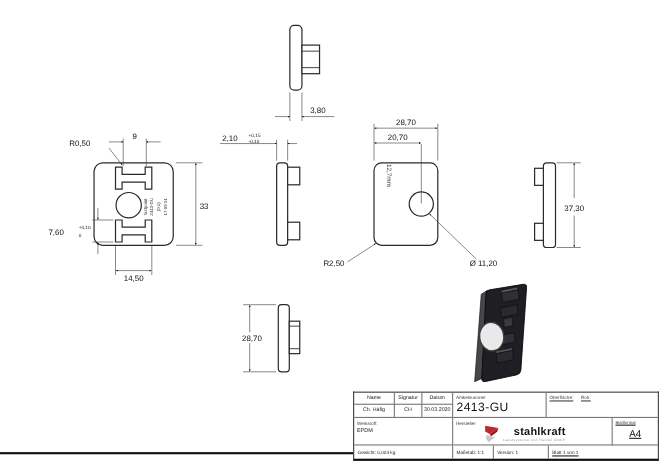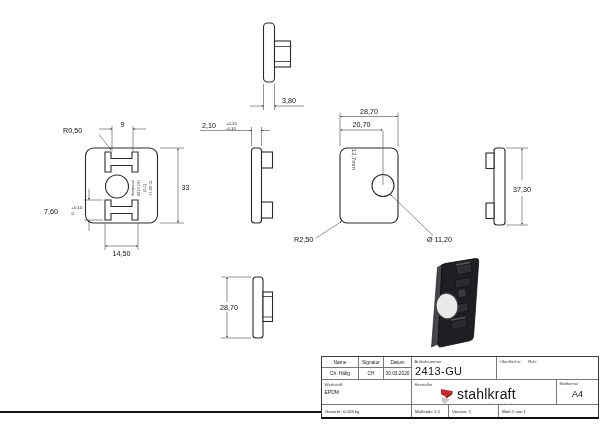--- a/index.html
+++ b/index.html
@@ -14,30 +14,30 @@
   .eng{font-size:4px;fill:#333;}
   .eng2{font-size:5.8px;fill:#444;}
 
   
   .tb{position:absolute;left:321px;top:356px;width:276px;height:60px;background:#fff;
       border:1px solid #3a3a3a;border-bottom:2px solid #111;color:#222;}
   .c{position:absolute;box-sizing:border-box;border-right:1px solid #777;border-bottom:1px solid #777;
      overflow:hidden;font-size:4.8px;}
   .cc{display:flex;align-items:center;justify-content:center;}
   .cl{display:flex;align-items:center;justify-content:flex-start;padding-left:3px;font-size:4.3px;}
-  .last{border-right:none;}
+  .last{border-right:none;text-decoration:underline;}
   .bot{border-bottom:none;}
   .lbl{display:block;font-size:4.2px;color:#444;padding:1.5px 0 0 2.5px;}
   .art-num{display:block;font-size:11px;color:#111;padding:1px 0 0 3px;letter-spacing:0.4px;}
   .surf{padding:1.5px 0 0 2.5px;font-size:4.2px;color:#444;}
   .surf span{margin-right:7px;}
   .mat{display:block;font-size:5px;padding:2px 0 0 2.5px;}
   .logo{position:absolute;left:28px;top:6px;display:flex;align-items:center;}
   .logo-txt{margin-left:3px;}
-  .brand{display:block;font-size:14px;font-weight:normal;color:#141414;letter-spacing:0.2px;}
+  .brand{display:block;font-size:10px;font-weight:bold;color:#141414;letter-spacing:0.2px;text-align:right;}
   .tag{display:block;font-size:3px;color:#9a9a9a;letter-spacing:0.45px;margin-top:0.5px;}
   .fmt{display:block;text-align:center;font-size:9px;color:#111;margin-top:3px;}
   .frame-line{position:absolute;left:0;top:411px;width:321px;height:2px;background:#151515;}
 </style>
 </head>
 <body>
 
 <div class="canvas">
 
 <svg width="600" height="424" viewBox="0 0 600 424">

